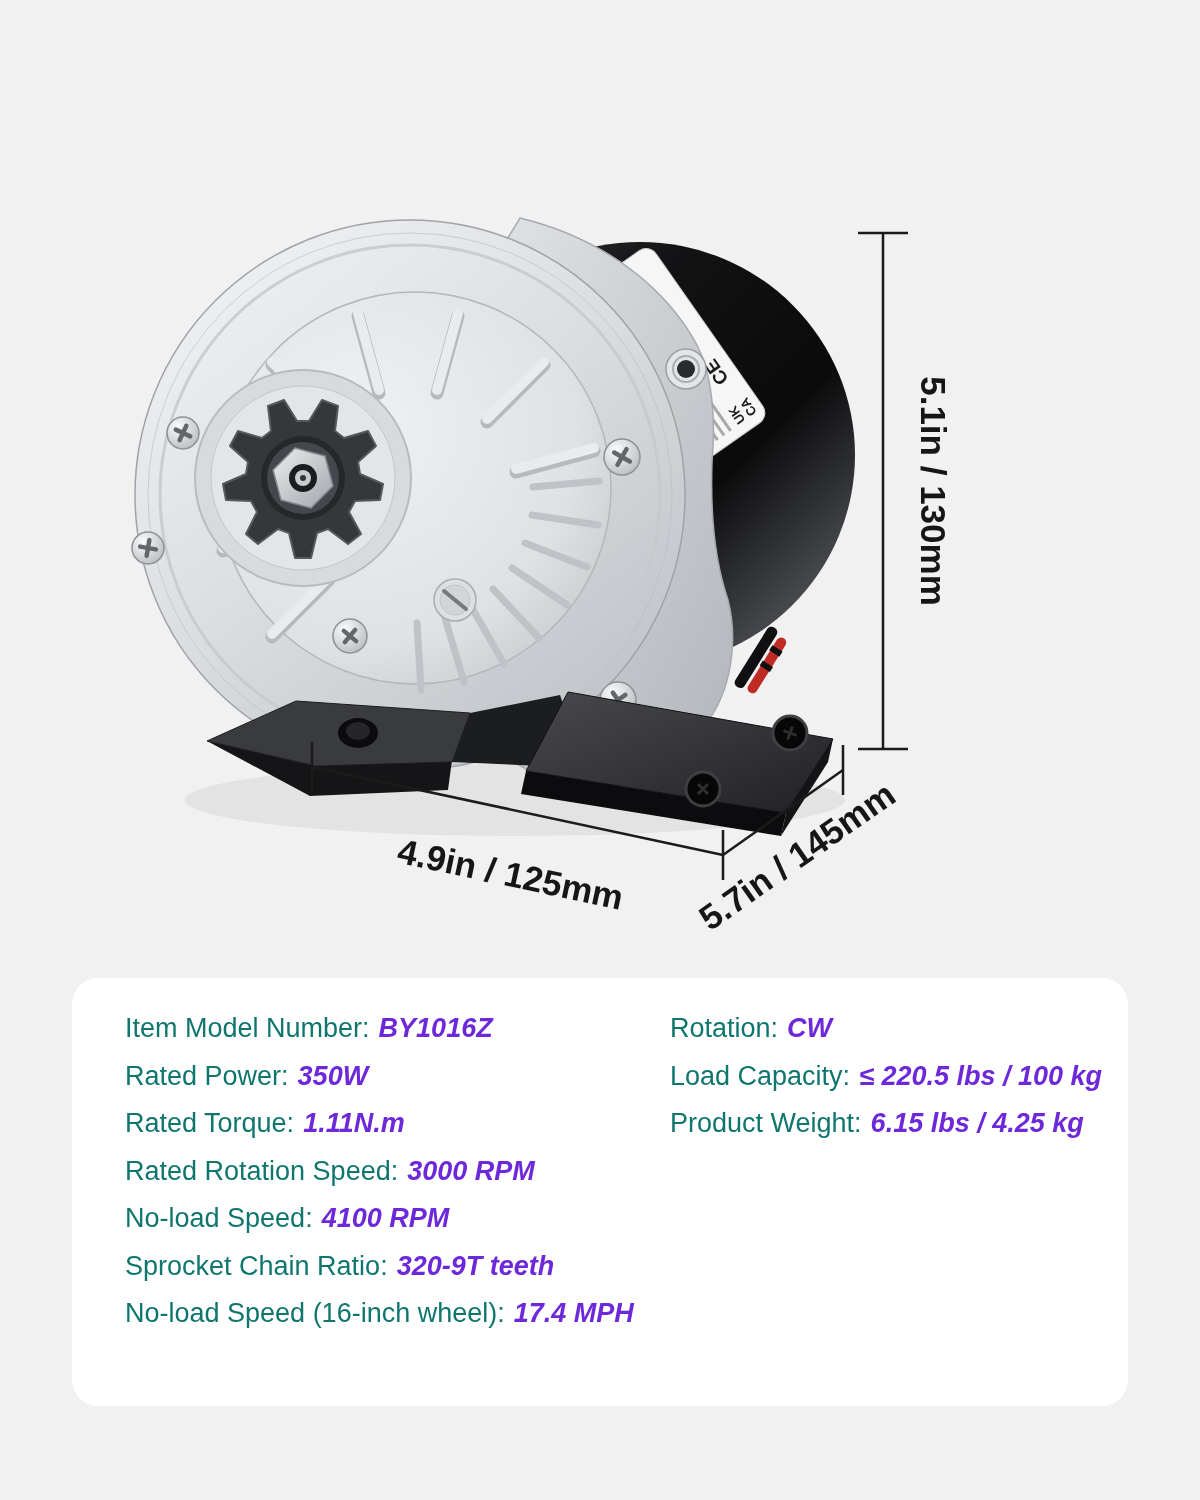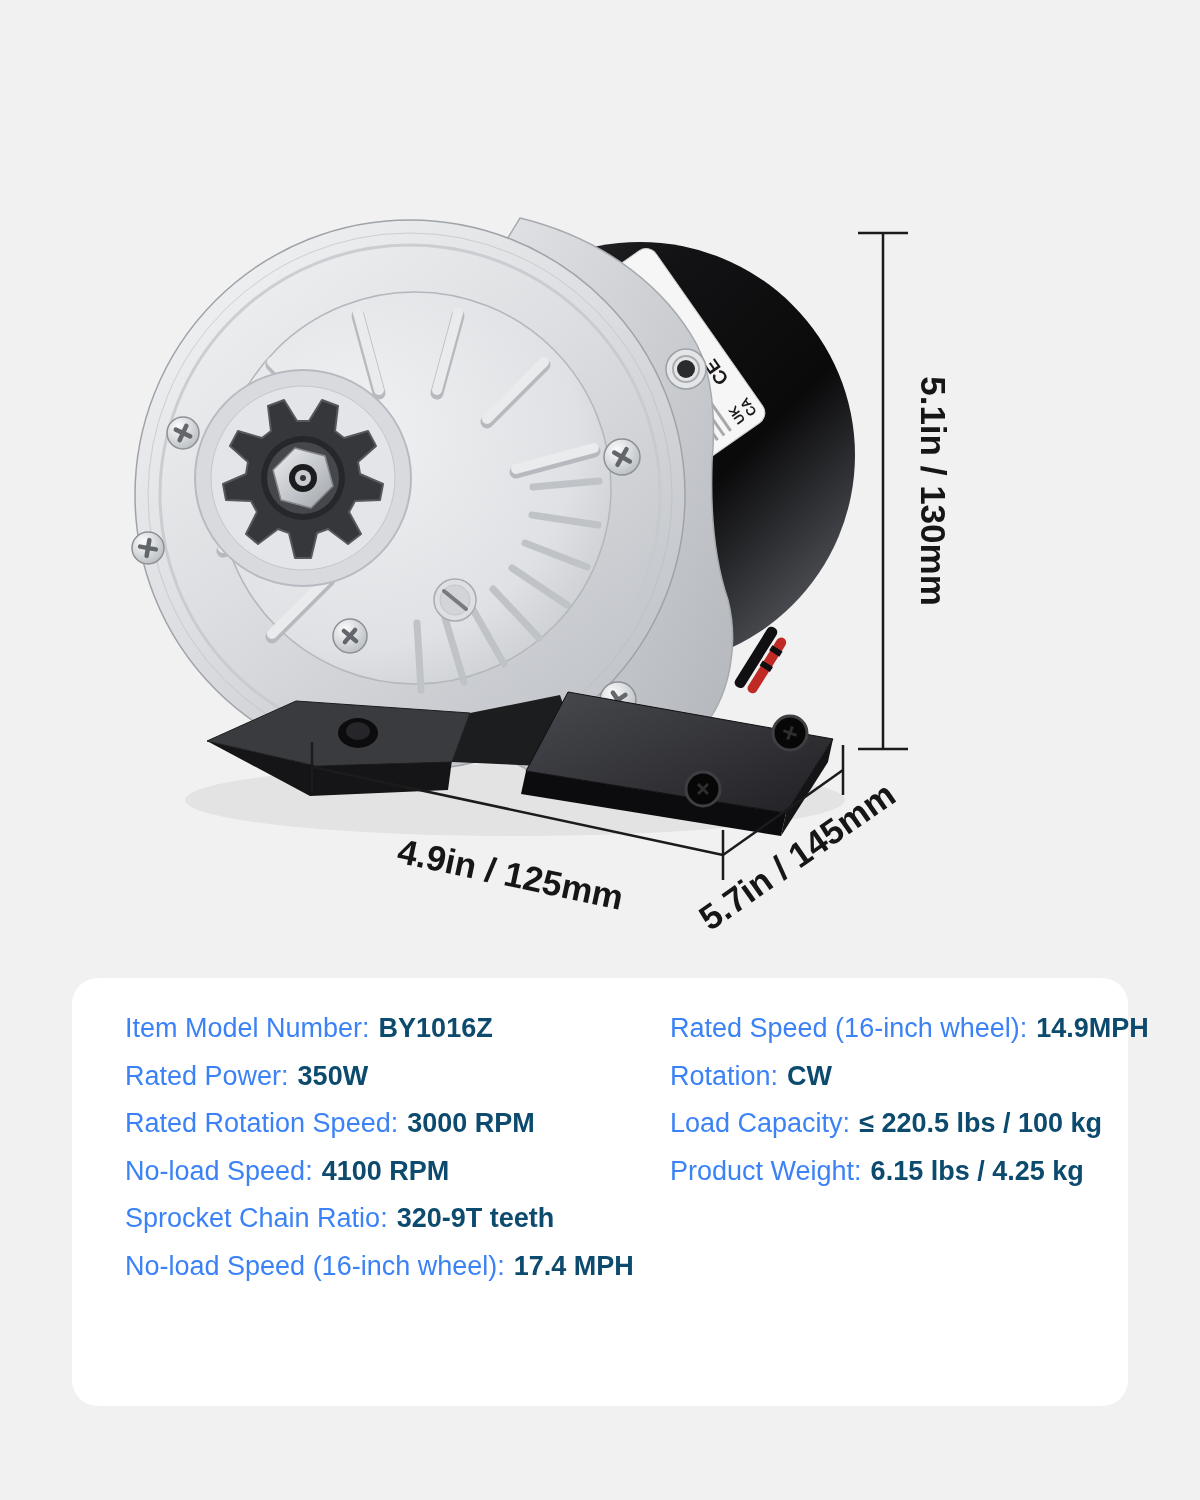--- a/index.html
+++ b/index.html
@@ -13,22 +13,22 @@
   .photo{position:absolute;left:0;top:0;}
   .dim-text{font-size:35px;font-weight:bold;fill:#161616;}
   .spec-card{
     position:absolute;left:72px;top:978px;width:1056px;height:428px;
     background:#ffffff;border-radius:26px;
   }
   .spec-col{position:absolute;top:27px;}
   .spec-col.left{left:53px;}
   .spec-col.right{left:598px;}
   .spec-row{margin:0;height:47.5px;line-height:47.5px;font-size:27px;white-space:nowrap;}
-  .spec-label{color:#3b82f6;}
-  .spec-value{color:#0c4a6e;font-weight:bold;margin-left:9px;}
+  .spec-label{color:#0f766e;}
+  .spec-value{color:#6d28d9;font-weight:bold;margin-left:9px;font-style:italic;}
   .sticker-line{fill:#9a9a9a;opacity:.85;}
 </style>
 </head>
 <body>
 
 <div class="stage">
 
   <svg class="photo" width="1200" height="960" viewBox="0 0 1200 960">
     <defs>
       <linearGradient id="gcyl" x1="0" y1="0" x2="1" y2="1">
@@ -289,26 +289,26 @@
       <line x1="723" y1="855" x2="843" y2="770"></line>
       <line x1="843" y1="745" x2="843" y2="795"></line>
     </g>
     <text class="dim-text" transform="translate(804,866) rotate(-35)" text-anchor="middle">5.7in / 145mm</text>
   </svg>
 
   <div class="spec-card">
     <div class="spec-col left">
       <p class="spec-row"><span class="spec-label">Item Model Number:</span><span class="spec-value">BY1016Z</span></p>
       <p class="spec-row"><span class="spec-label">Rated Power:</span><span class="spec-value">350W</span></p>
+      <p class="spec-row"><span class="spec-label">Rated Torque:</span><span class="spec-value">1.11N.m</span></p>
       <p class="spec-row"><span class="spec-label">Rated Rotation Speed:</span><span class="spec-value">3000 RPM</span></p>
       <p class="spec-row"><span class="spec-label">No-load Speed:</span><span class="spec-value">4100 RPM</span></p>
       <p class="spec-row"><span class="spec-label">Sprocket Chain Ratio:</span><span class="spec-value">320-9T teeth</span></p>
       <p class="spec-row"><span class="spec-label">No-load Speed (16-inch wheel):</span><span class="spec-value">17.4 MPH</span></p>
     </div>
     <div class="spec-col right">
-      <p class="spec-row"><span class="spec-label">Rated Speed (16-inch wheel):</span><span class="spec-value">14.9MPH</span></p>
       <p class="spec-row"><span class="spec-label">Rotation:</span><span class="spec-value">CW</span></p>
       <p class="spec-row"><span class="spec-label">Load Capacity:</span><span class="spec-value">≤ 220.5 lbs / 100 kg</span></p>
       <p class="spec-row"><span class="spec-label">Product Weight:</span><span class="spec-value">6.15 lbs / 4.25 kg</span></p>
     </div>
   </div>
 
 </div>
 
 </body></html>

